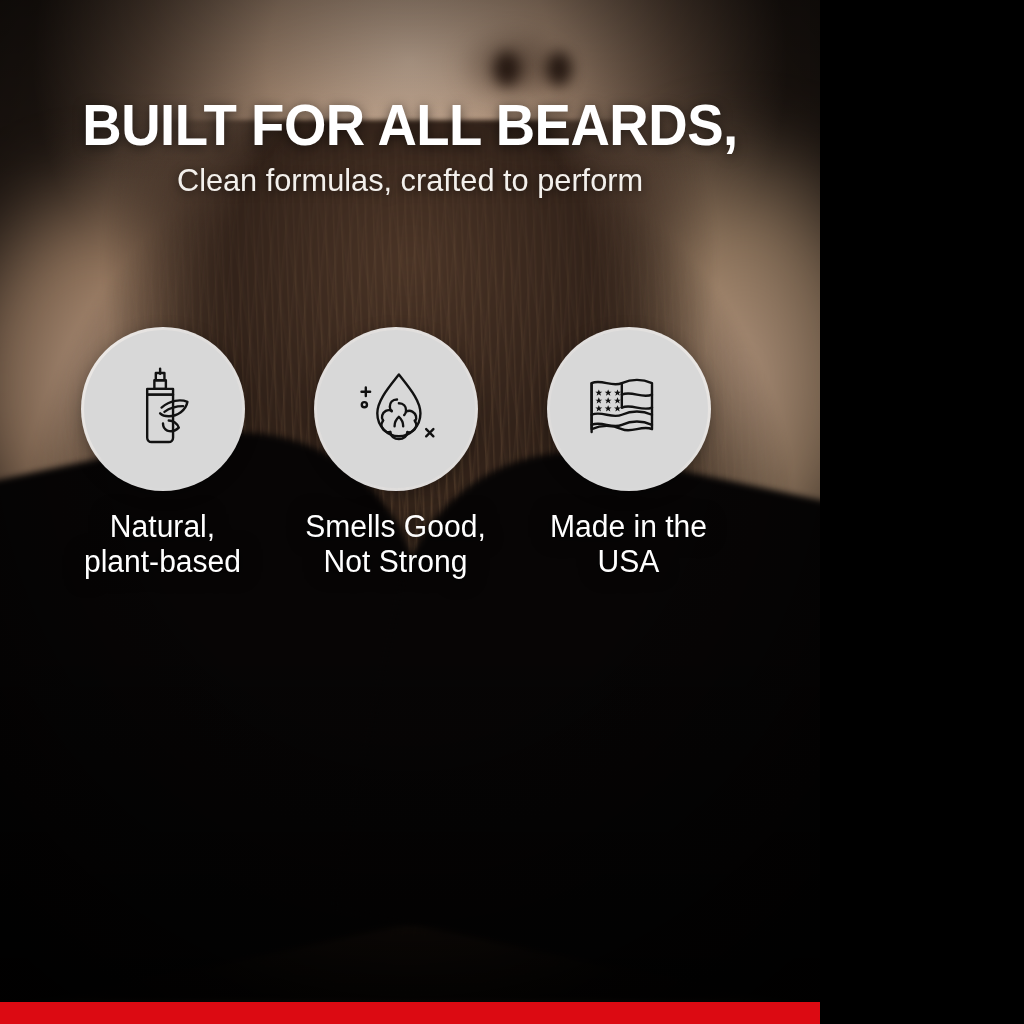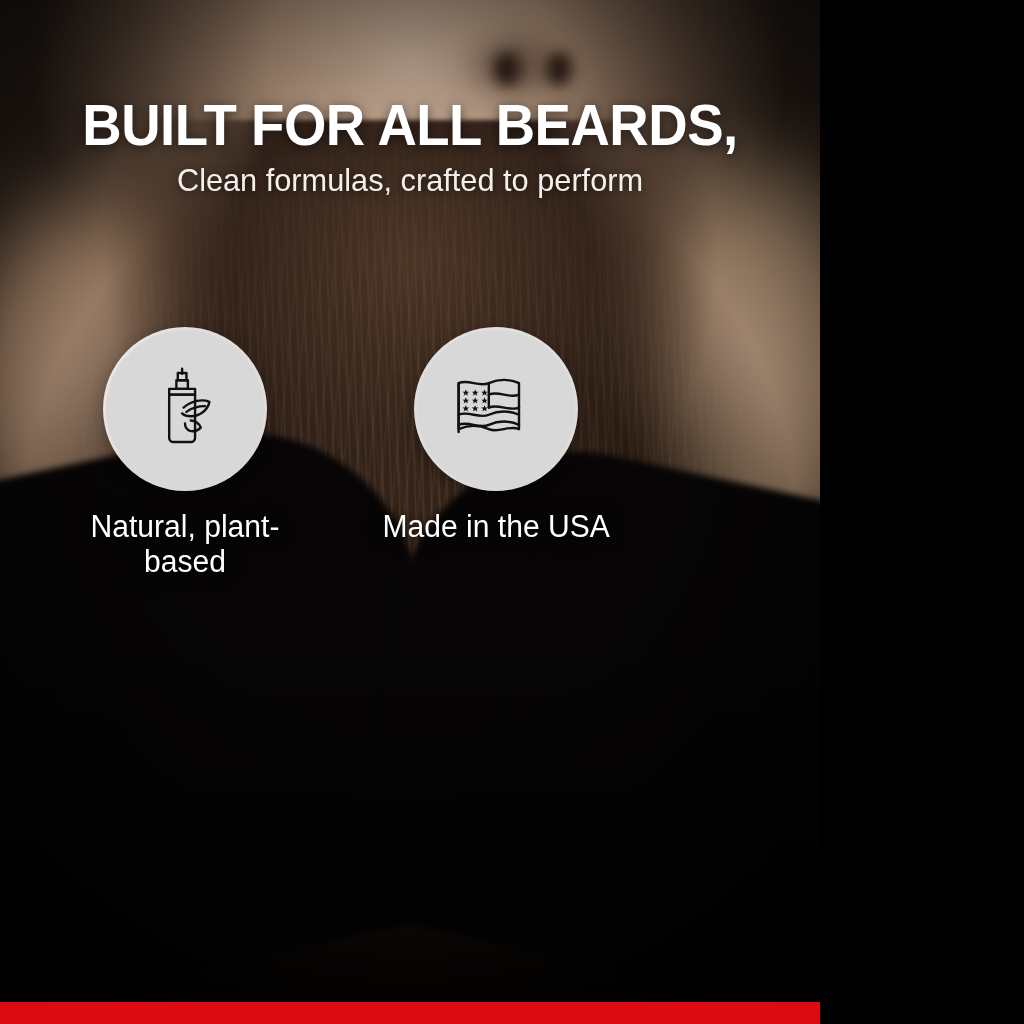--- a/index.html
+++ b/index.html
@@ -123,23 +123,23 @@
     color:#f3f0ec;
     font-size:32px;
     font-weight:400;
     line-height:1.1;
     transform:scaleX(.96);
     text-shadow:0 2px 10px rgba(0,0,0,.6);
   }
 
   .grid{
     position:absolute;
-    top:330px; left:52px; width:888px;
+    top:330px; left:68px; width:888px;
     display:grid;
-    grid-template-columns:repeat(3,1fr);
+    grid-template-columns:repeat(4,1fr);
     row-gap:167px;
     column-gap:0;
     gap:44px;
   }
   .cell{ display:flex; flex-direction:column; align-items:center; }
 
   .badge{
     width:158px; height:158px; border-radius:50%;
     background:#d8d8d8;
     box-shadow:0 0 0 3px rgba(255,255,255,.85), 0 4px 18px rgba(0,0,0,.45);
@@ -204,20 +204,39 @@
             <path d="M33 34c4-3 9-4 13-4"></path>
             <path d="M36 40c3 0 6 2 7 5-2 2-5 3-8 2-2-1-3-3-3-5"></path>
           </svg>
         </div>
         <div class="caption">Natural, plant-based</div>
       </div>
 
 
 
 
+      <div class="cell">
+        <div class="badge">
+          <svg viewBox="0 0 64 64" fill="none" stroke="#111" stroke-width="2.4" stroke-linecap="round" stroke-linejoin="round">
+            <path d="M34 8c7 9 15 18 15 27 0 9-7 16-15 16s-15-7-15-16c0-9 8-18 15-27z"></path>
+            <path d="M34 28c3.2 0 5 2.3 5 5 0 1.3-.5 2.4-1.3 3.2"></path>
+            <path d="M39.3 33.6c3-1 5.7.4 6.6 3.4.4 1.3.1 2.5-.6 3.5"></path>
+            <path d="M45 40c1.8 2.6 1.1 5.6-1.4 7.4-1.1.8-2.4 1-3.6.7"></path>
+            <path d="M40 48c-.6 3.1-3 4.9-6 4.9s-5.4-1.8-6-4.9"></path>
+            <path d="M28 48c-1.2.4-2.5.2-3.6-.6-2.5-1.8-3.2-4.8-1.4-7.4"></path>
+            <path d="M23 40c-.7-1-1-2.2-.6-3.5.9-3 3.6-4.4 6.6-3.4"></path>
+            <path d="M29 33.6c-.8-.8-1.3-1.9-1.3-3.2 0-2.7 1.8-5 5-5"></path>
+            <path d="M34 37.5c-2 1.8-3 4-3 6.5M34 37.5c2 1.8 3 4 3 6.5"></path>
+            <path d="M11 17v6M8 20h6"></path>
+            <circle cx="10" cy="29" r="1.8"></circle>
+            <path d="M53 46l5 5M58 46l-5 5"></path>
+          </svg>
+        </div>
+        <div class="caption">Smells Good, Not Strong</div>
+      </div>
 
       <div class="cell">
         <div class="badge">
           <svg viewBox="0 0 64 64" fill="none" stroke="#111" stroke-width="2.4" stroke-linecap="round" stroke-linejoin="round">
             <path d="M6 14c7-3 14 3 21 0s14-3 21 0v32c-7-3-14 3-21 0s-14-3-21 0z"></path>
             <path d="M6 14v34"></path>
             <path d="M27 14v17"></path>
             <path d="M27 22c7-3 14 3 21 0"></path>
             <path d="M27 31c7-3 14 3 21 0"></path>
             <path d="M6 36c7-3 14 3 21 0s14-3 21 0"></path>

